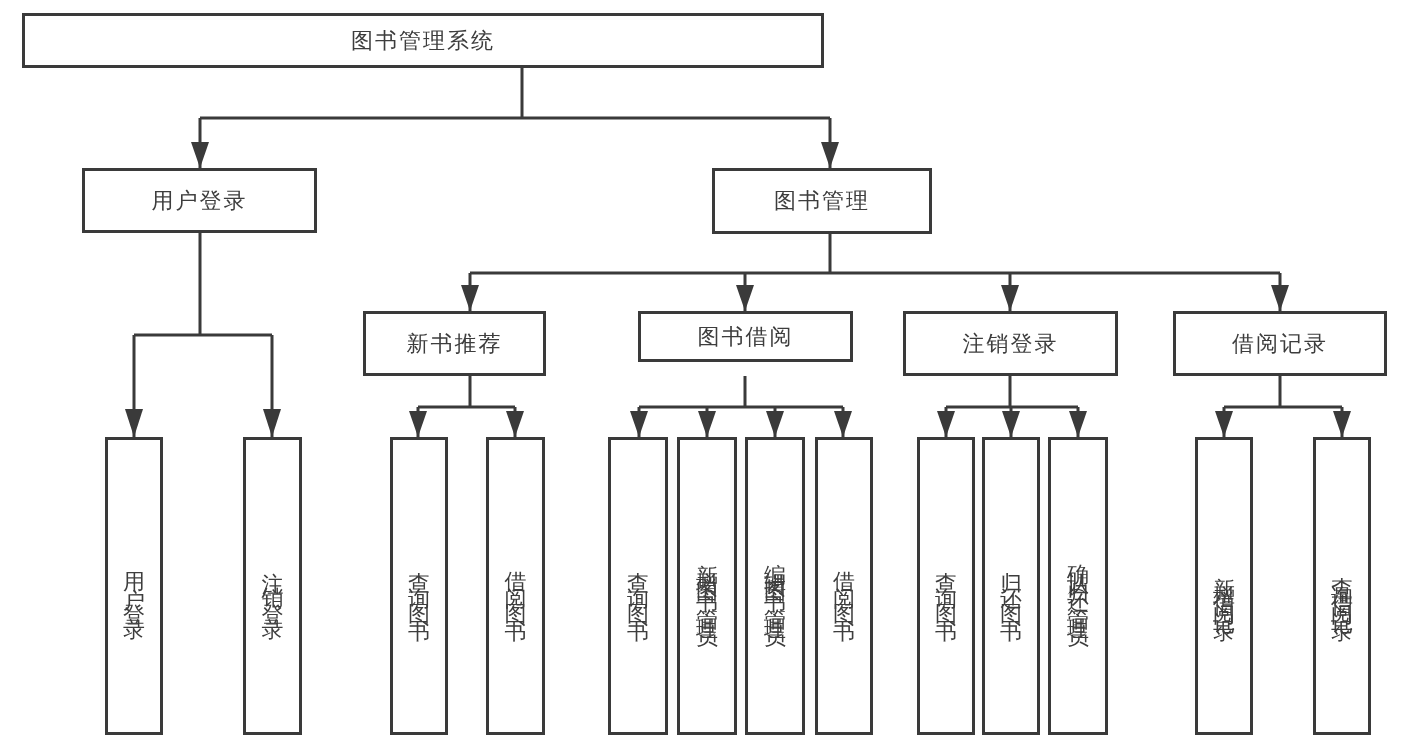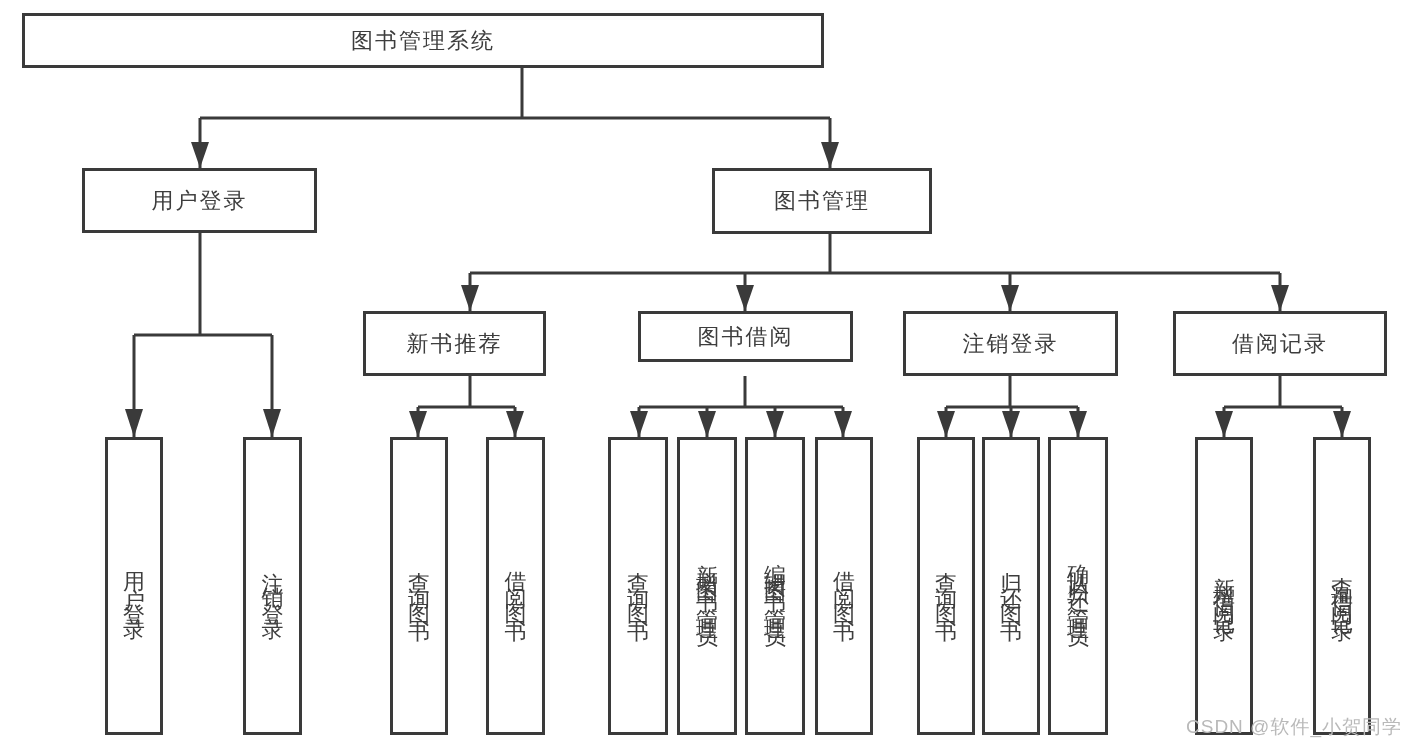--- a/index.html
+++ b/index.html
@@ -156,15 +156,14 @@
     <span class="vtext long">确认归还（管理员）</span>
   </div>
 
   <div class="vbox" style="left:1195px;width:58px">
     <span class="vtext long">新增借阅记录</span>
   </div>
   <div class="vbox" style="left:1313px;width:58px">
     <span class="vtext long">查询借阅记录</span>
   </div>
 
-  <div id="watermark">CSDN @软件_小贺同学</div>
 
 </div>
 
 </body></html>

